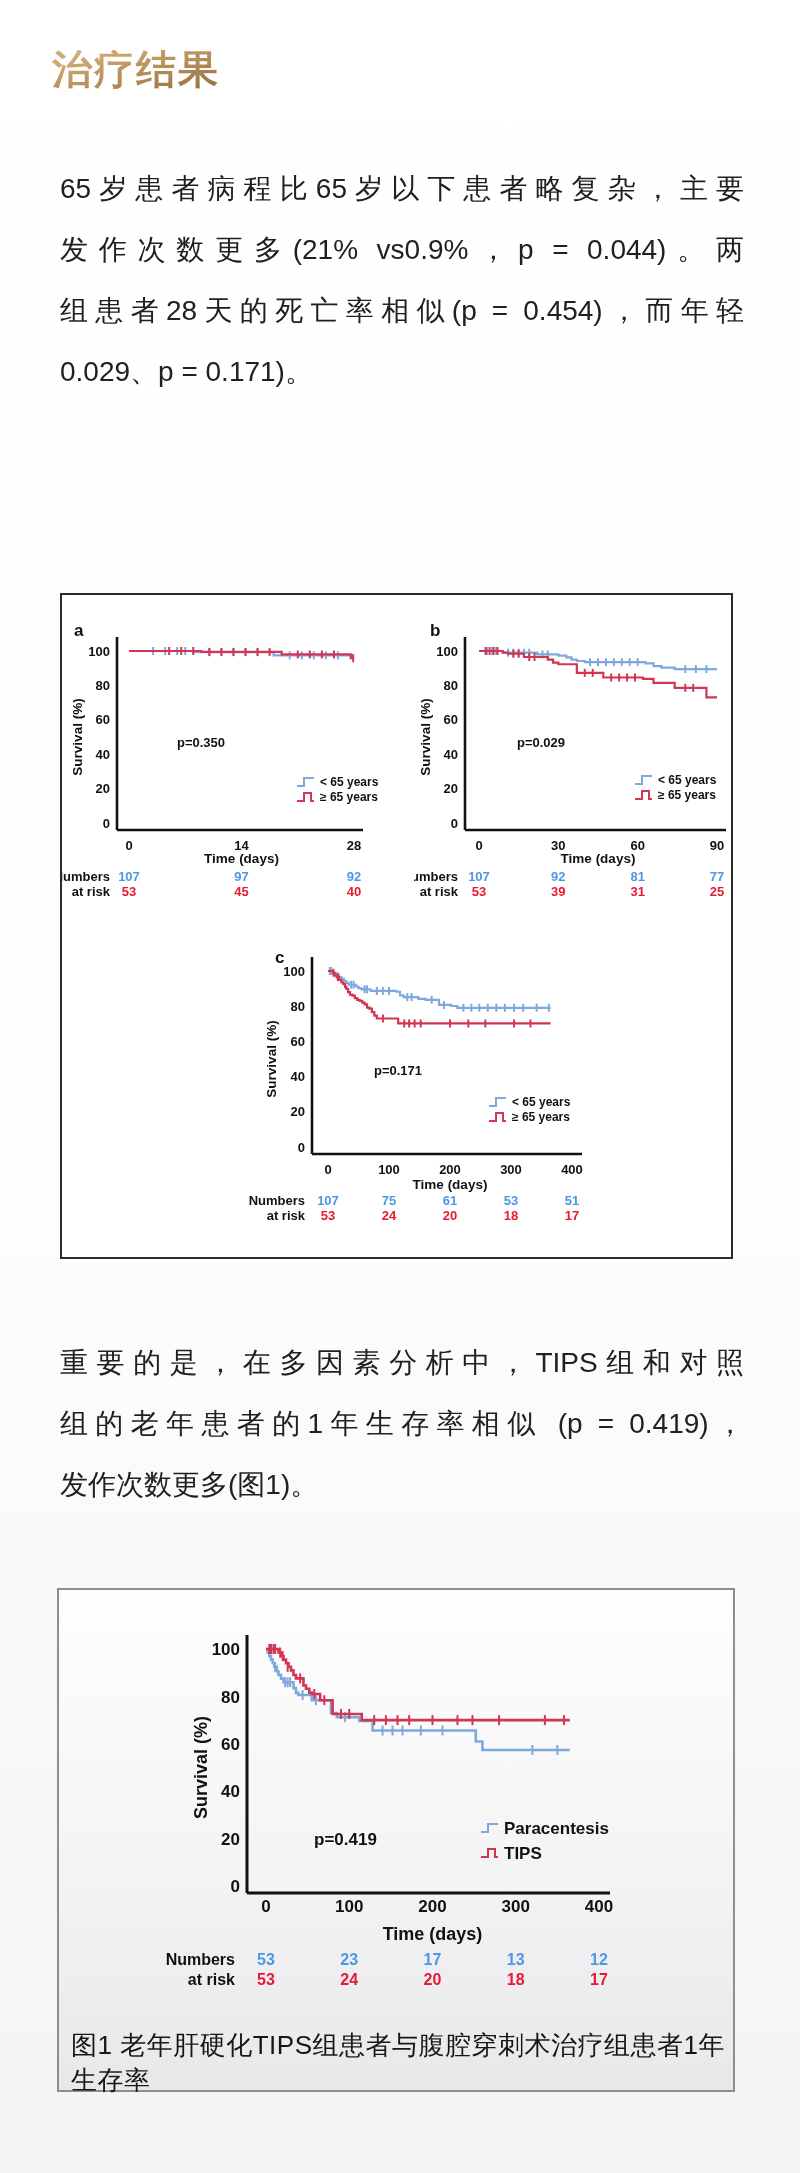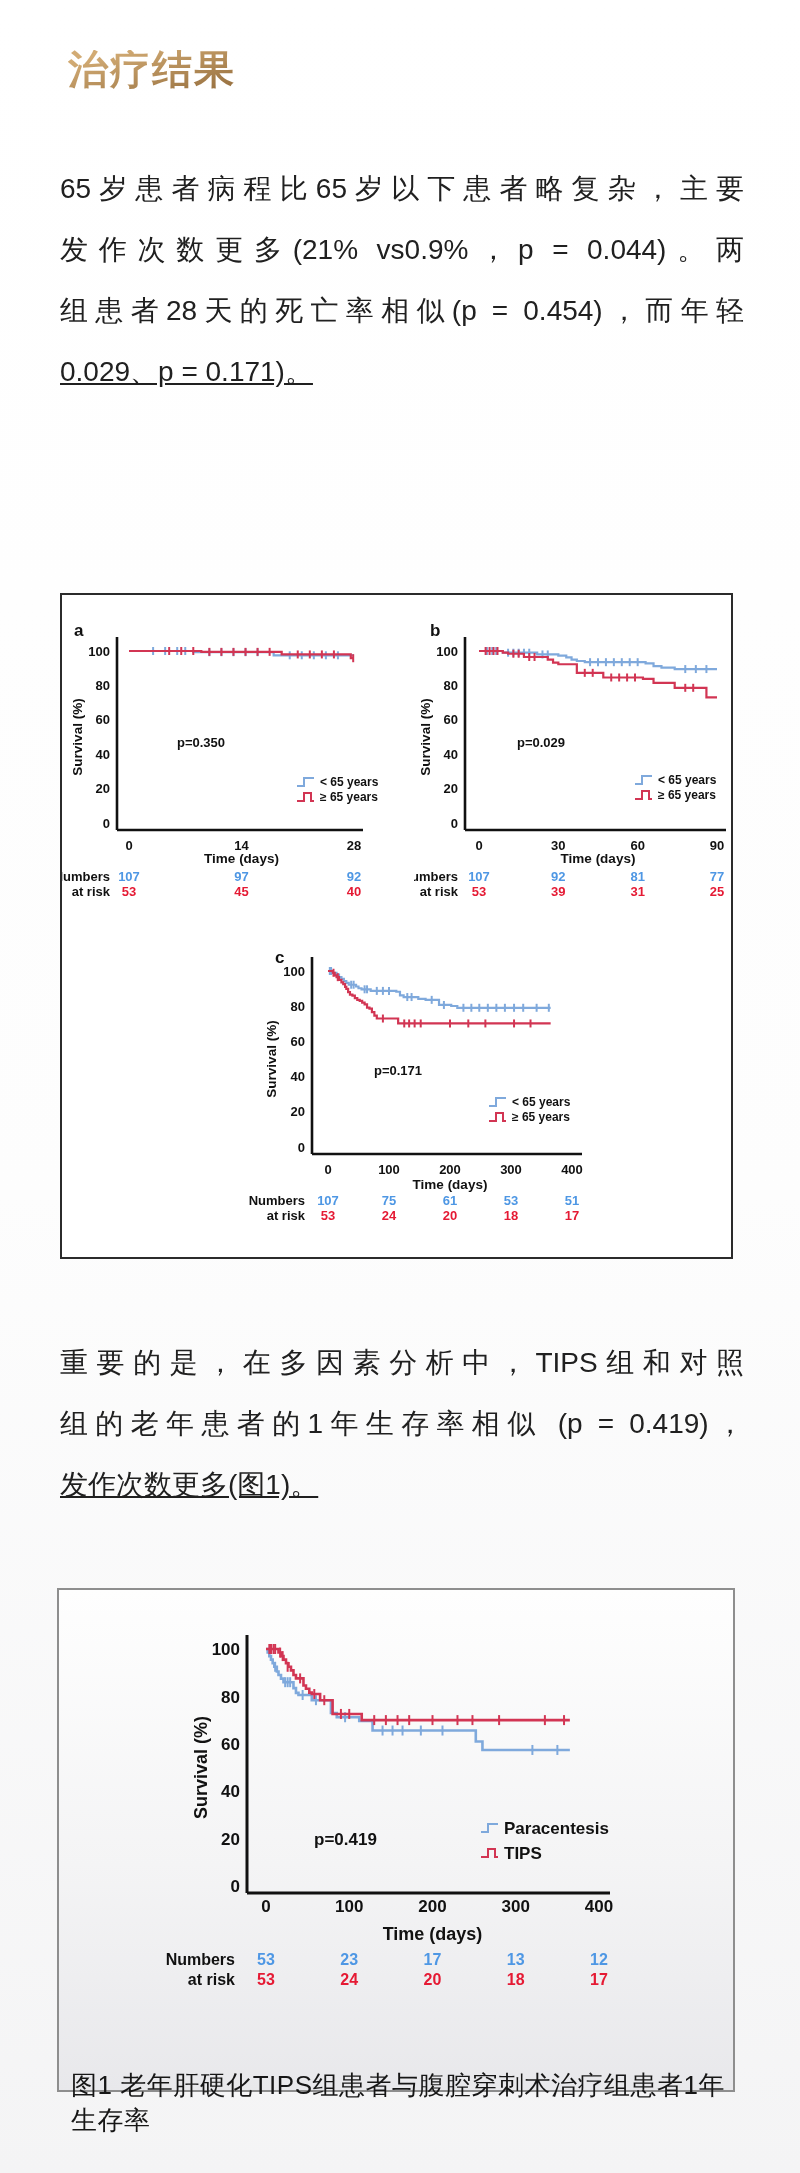--- a/index.html
+++ b/index.html
@@ -2,37 +2,37 @@
 <html><head>
 <meta charset="utf-8">
 <style>
   html,body{margin:0;padding:0;}
   .page{
     position:relative;width:800px;height:2173px;overflow:hidden;
     background:linear-gradient(180deg,#ffffff 0%,#fdfdfd 55%,#f4f4f5 100%);
     font-family:"Liberation Sans",sans-serif;
   }
   .heading{
-    position:absolute;left:68px;top:50px;margin:0;
+    position:absolute;left:52px;top:50px;margin:0;
     font-family:"Liberation Serif",serif;font-weight:bold;font-size:40px;line-height:1;
     letter-spacing:2px;
     -webkit-background-clip:text;background-clip:text;color:transparent;
   }
   .para{position:absolute;left:60px;width:684px;color:#202020;font-size:28px;line-height:61px;}
   .para .ln{text-align:justify;text-align-last:justify;}
-  .para .ln.last{text-align-last:left;text-decoration:underline;}
+  .para .ln.last{text-align-last:left;}
   .para1{top:158px;}
   .para2{top:1332px;}
   .figure{position:absolute;box-sizing:border-box;}
   .fig1{left:60px;top:593px;width:673px;height:666px;background:#ffffff;border:2px solid #2b2b2b;}
   .fig2{left:57px;top:1588px;width:678px;height:504px;border:2px solid #8e8e8e;
         background:linear-gradient(180deg,#fefefe 0%,#f4f4f5 55%,#e8e8eb 100%);}
   .chart{position:absolute;}
   .chart svg{font-family:"Liberation Sans",sans-serif;font-weight:bold;display:block;}
-  .fig2-caption{position:absolute;left:12px;right:8px;top:438px;font-size:26px;color:#161616;letter-spacing:0.5px;margin-top:40px;}
+  .fig2-caption{position:absolute;left:12px;right:8px;top:438px;font-size:26px;color:#161616;letter-spacing:0.5px;}
 </style>
 </head>
 <body>
 
 <div class="page">
 
   <h1 class="heading" style="background-image: linear-gradient(165deg, rgb(210, 171, 116) 15%, rgb(156, 117, 68) 90%);">治疗结果</h1>
 
   <div class="para para1">
     <div class="ln">65岁患者病程比65岁以下患者略复杂，主要</div>

